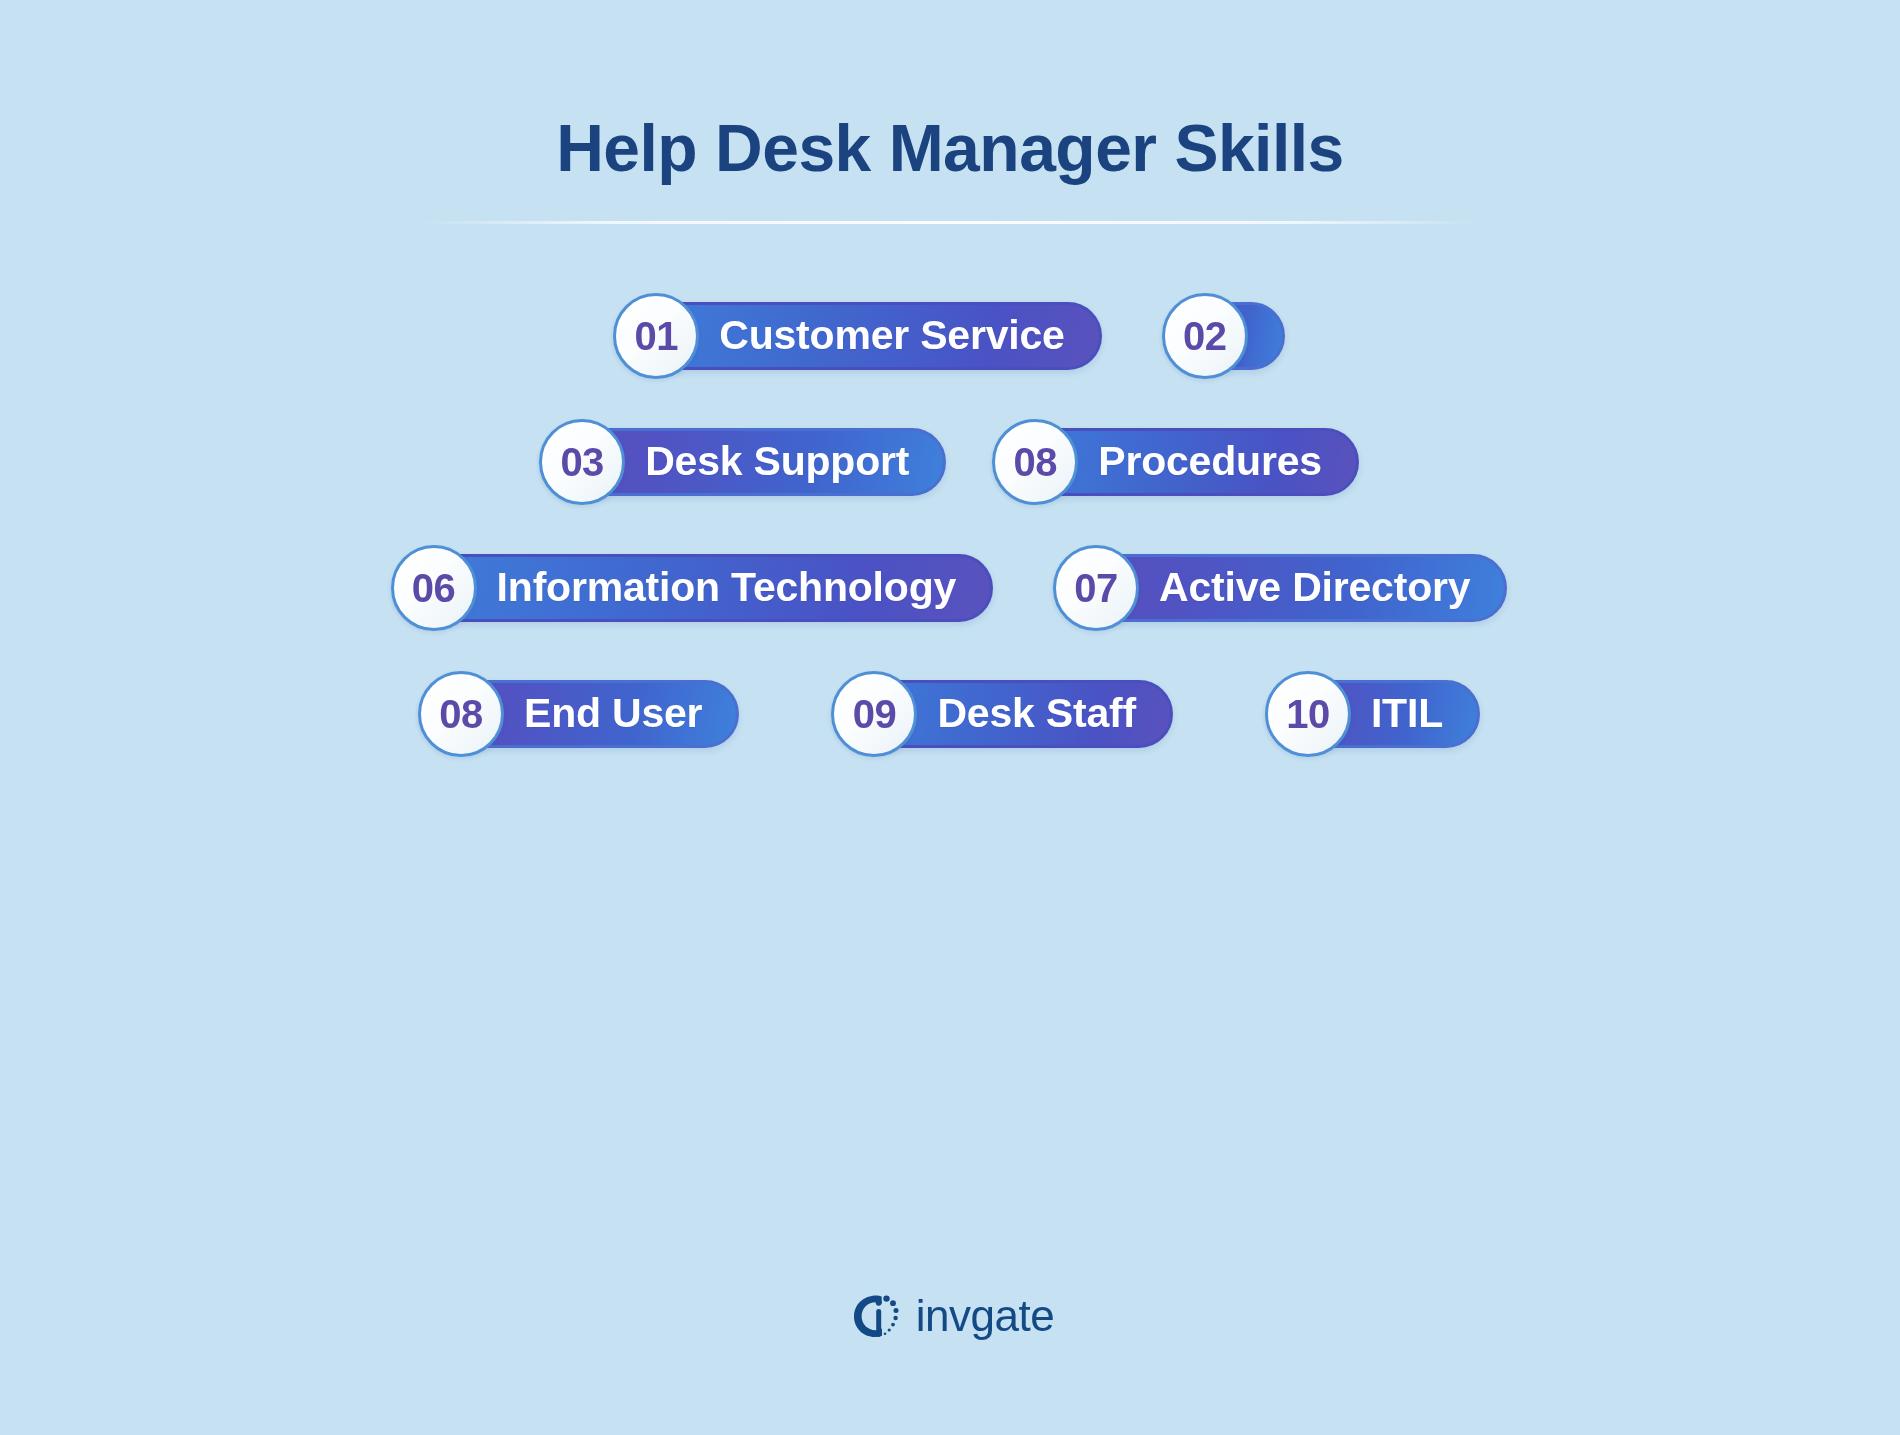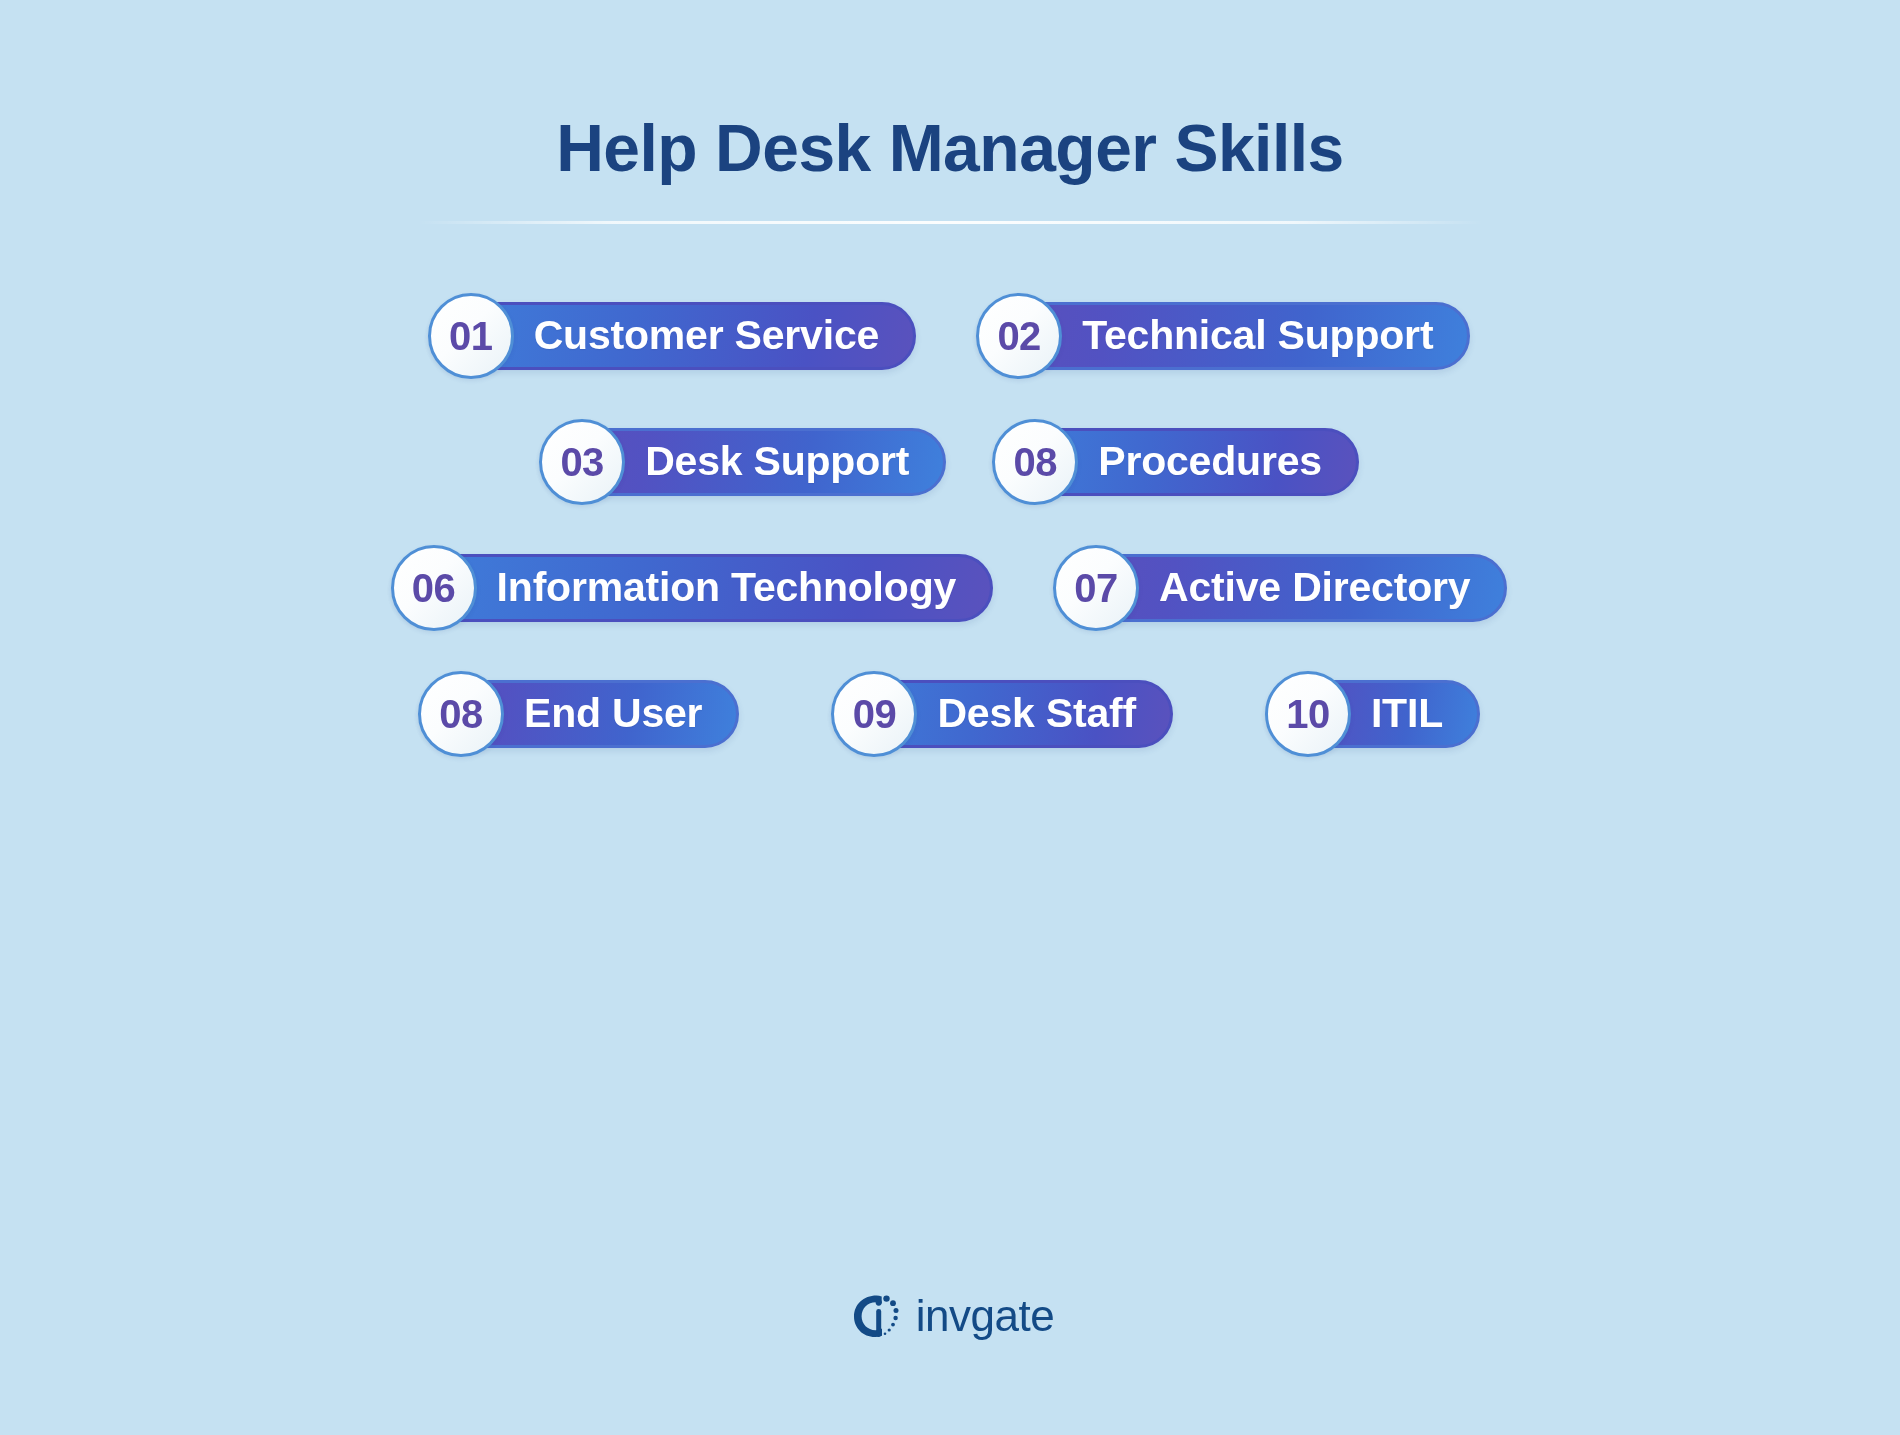--- a/index.html
+++ b/index.html
@@ -166,21 +166,20 @@
         <div class="pill g-blue">
           <div class="pill-badge">
             <span class="pill-badge-num">01</span>
           </div>
           <span class="pill-label">Customer Service</span>
         </div>
         <div class="pill g-purple">
           <div class="pill-badge">
             <span class="pill-badge-num">02</span>
           </div>
-          <span class="pill-label">Technical Support</span>
         </div>
       </div>
       <div class="row r2">
         <div class="pill g-purple">
           <div class="pill-badge">
             <span class="pill-badge-num">03</span>
           </div>
           <span class="pill-label">Desk Support</span>
         </div>
         <div class="pill g-blue">

